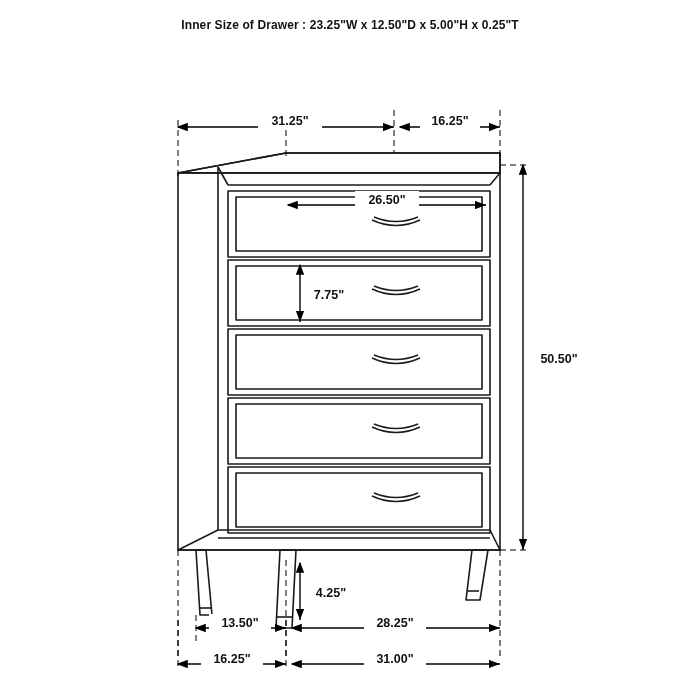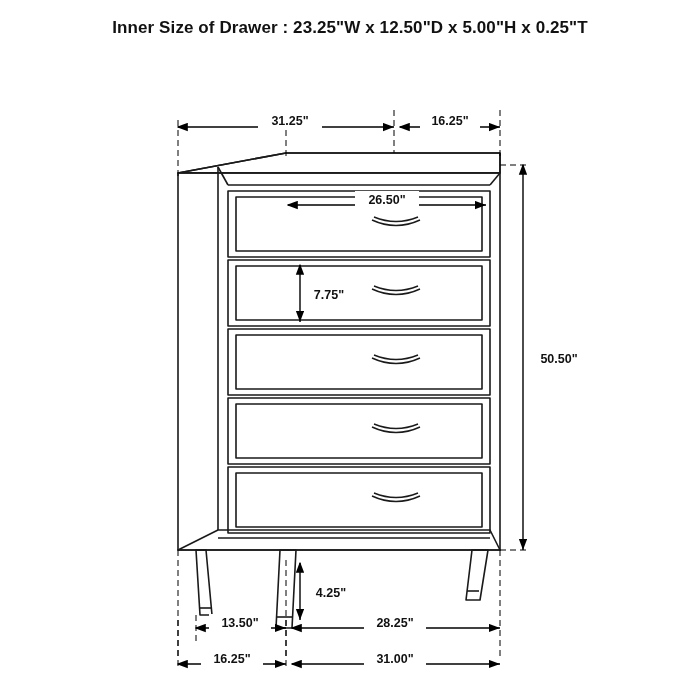--- a/index.html
+++ b/index.html
@@ -18,21 +18,21 @@
     position: relative;
     width: 700px;
     height: 700px;
   }
   #title {
     position: absolute;
     top: 18px;
     left: 0;
     width: 700px;
     text-align: center;
-    font-size: 17px;
+    font-size: 12px;
     font-weight: bold;
     letter-spacing: 0.1px;
     color: #111111;
   }
   #figure {
     position: absolute;
     top: 60px;
     left: 0;
     width: 700px;
     height: 630px;

